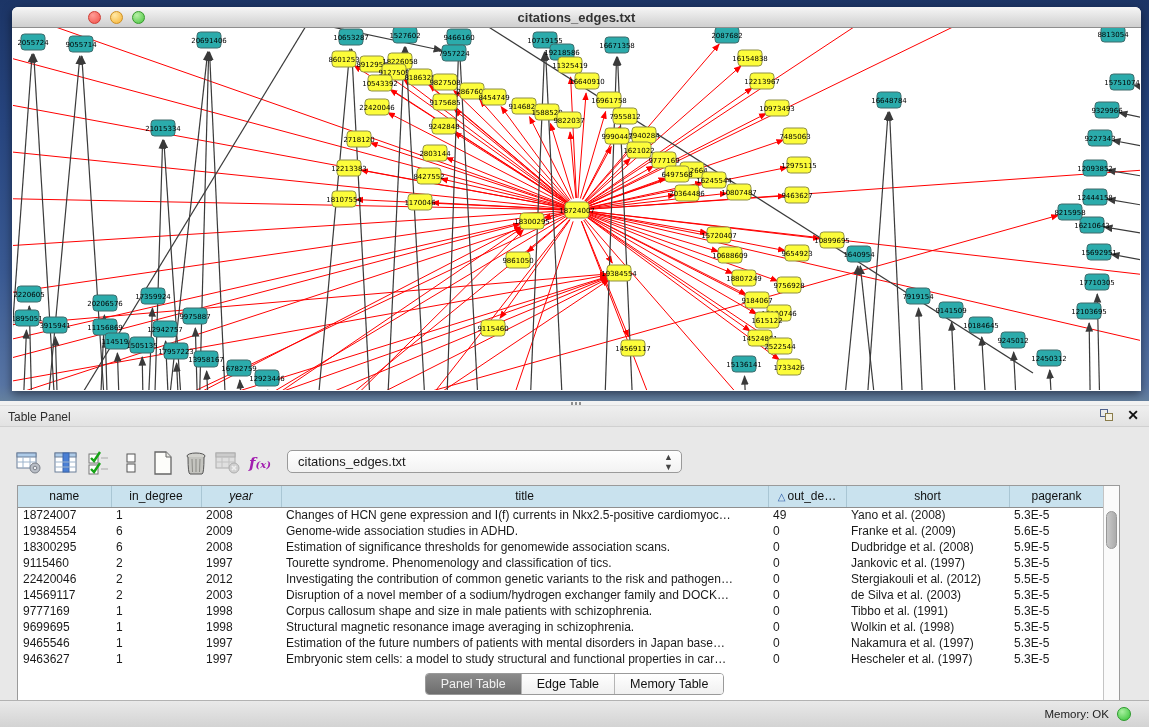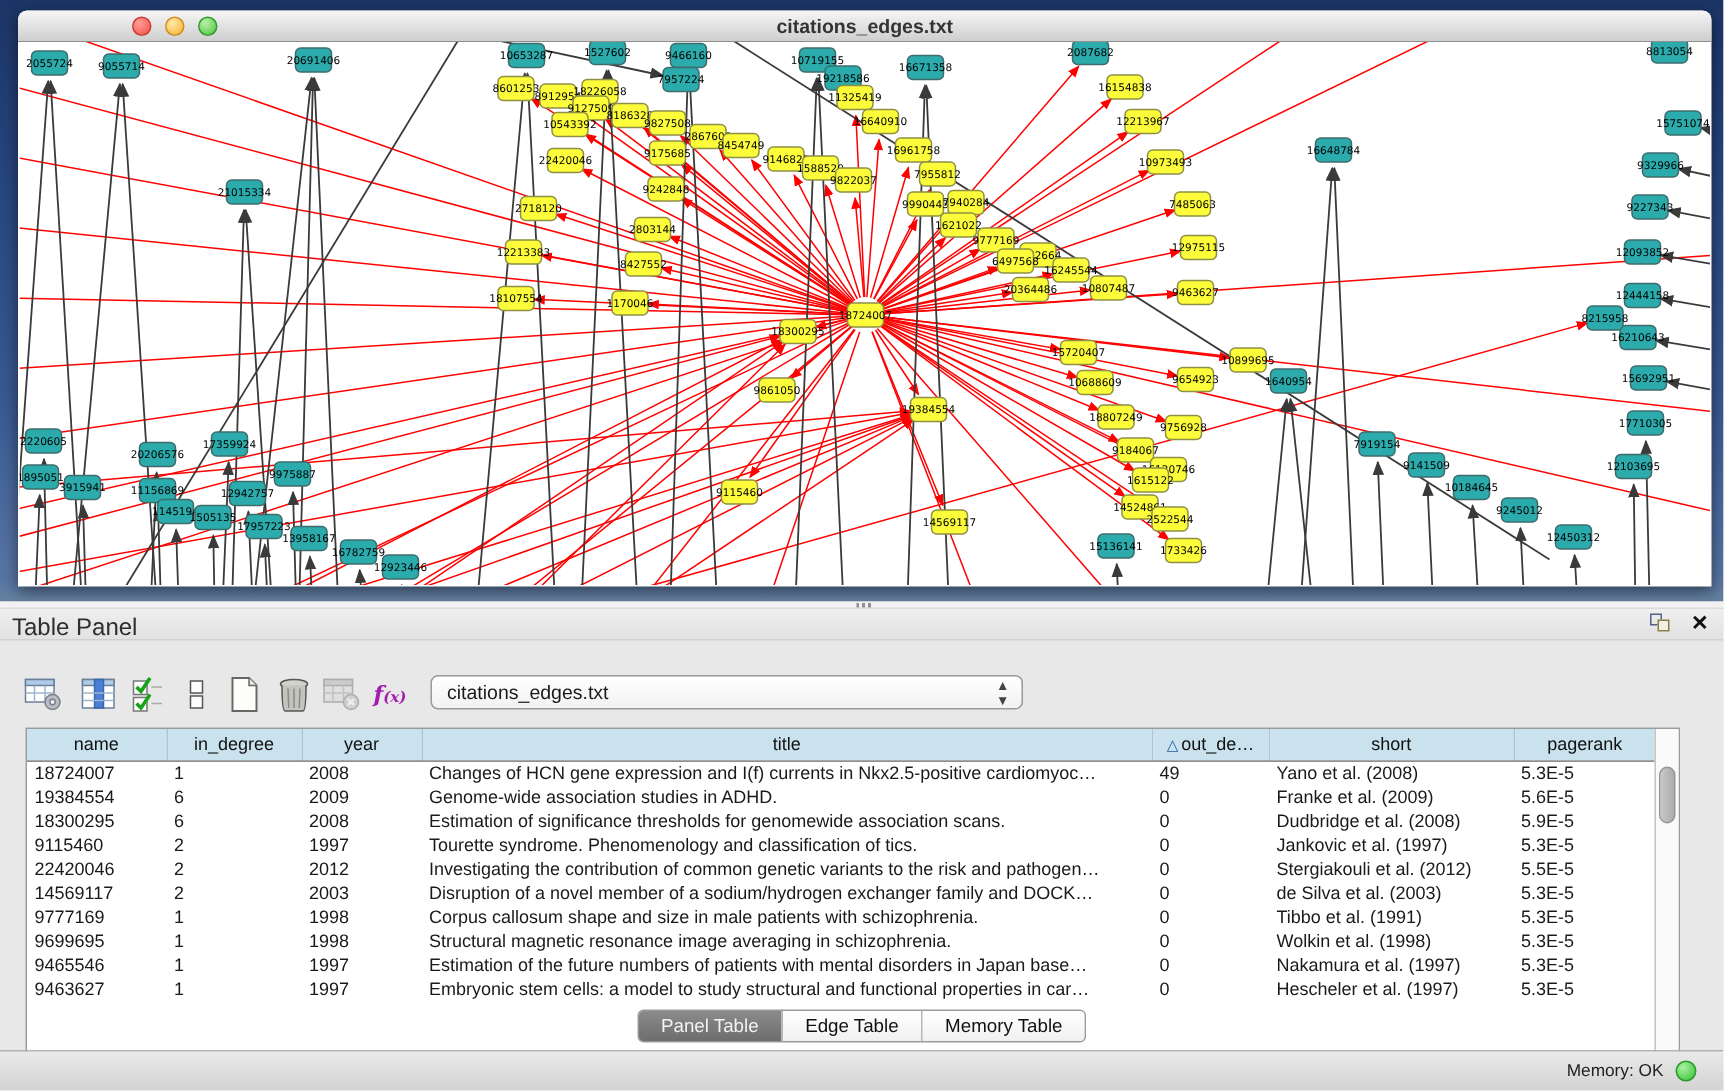--- a/index.html
+++ b/index.html
@@ -44,21 +44,21 @@
   #splitter {
     position:absolute; left:0; top:401px; width:1149px; height:5px;
     background:#f2f2f2; border-bottom:1px solid #dcdcdc;
   }
   #splitter .grip { position:absolute; left:571px; top:1px; width:10px; height:3px;
     background:repeating-linear-gradient(90deg,#8f8f8f 0 2px,transparent 2px 4px); }
 
   
   #table-panel { position:absolute; left:0; top:406px; width:1149px; height:294px; background:#e8e8e8; }
   #panel-header { position:relative; height:21px; background:linear-gradient(180deg,#efefef,#e2e2e2); border-bottom:1px solid #d0d0d0; }
-  #panel-title { position:absolute; left:8px; top:4px; font-size:16px; color:#2e2e2e; }
+  #panel-title { position:absolute; left:8px; top:4px; font-size:12px; color:#2e2e2e; }
   #float-icon { position:absolute; right:34px; top:3px; width:16px; height:14px; cursor:default; }
   #float-icon .back  { position:absolute; left:1px; top:0; width:8px; height:8px; border:1.5px solid #50618a; }
   #float-icon .front { position:absolute; left:6px; top:4px; width:8px; height:8px; border:1.5px solid #8a7c4a; background:#f3efe2; }
   #close-icon { position:absolute; right:10px; top:1px; font-size:14px; font-weight:bold; color:#111; cursor:default; }
 
   .tb-btn { position:absolute; top:41px; width:32px; height:32px; display:flex; align-items:center; justify-content:center; }
   .fx { font-family:"DejaVu Serif", serif; font-style:italic; font-weight:bold; font-size:15px; color:#a21caf; }
   .fx small { font-size:10px; font-weight:bold; }
 
   #table-selector {
@@ -776,21 +776,21 @@
     <span>citations_edges.txt</span>
     <span class="arrows">▲<br>▼</span>
   </div>
 
   <div id="table-container">
     <table id="data-table">
       <thead>
           <tr id="header-row">
             <th style="width: 93px;">name</th>
             <th style="width: 90px;">in_degree</th>
-            <th style="width: 80px;">year</th>
+            <th style="width: 80px; font-style: italic;">year</th>
             <th style="width: 487px;">title</th>
             <th style="width: 78px;"><span class="sort-glyph">△</span>out_de…</th>
             <th style="width: 163px;">short</th>
             <th style="width: 95px;">pagerank</th>
           </tr>
         </thead>
       <tbody id="table-body">
           <tr>
             <td>18724007</td>
             <td>1</td>

